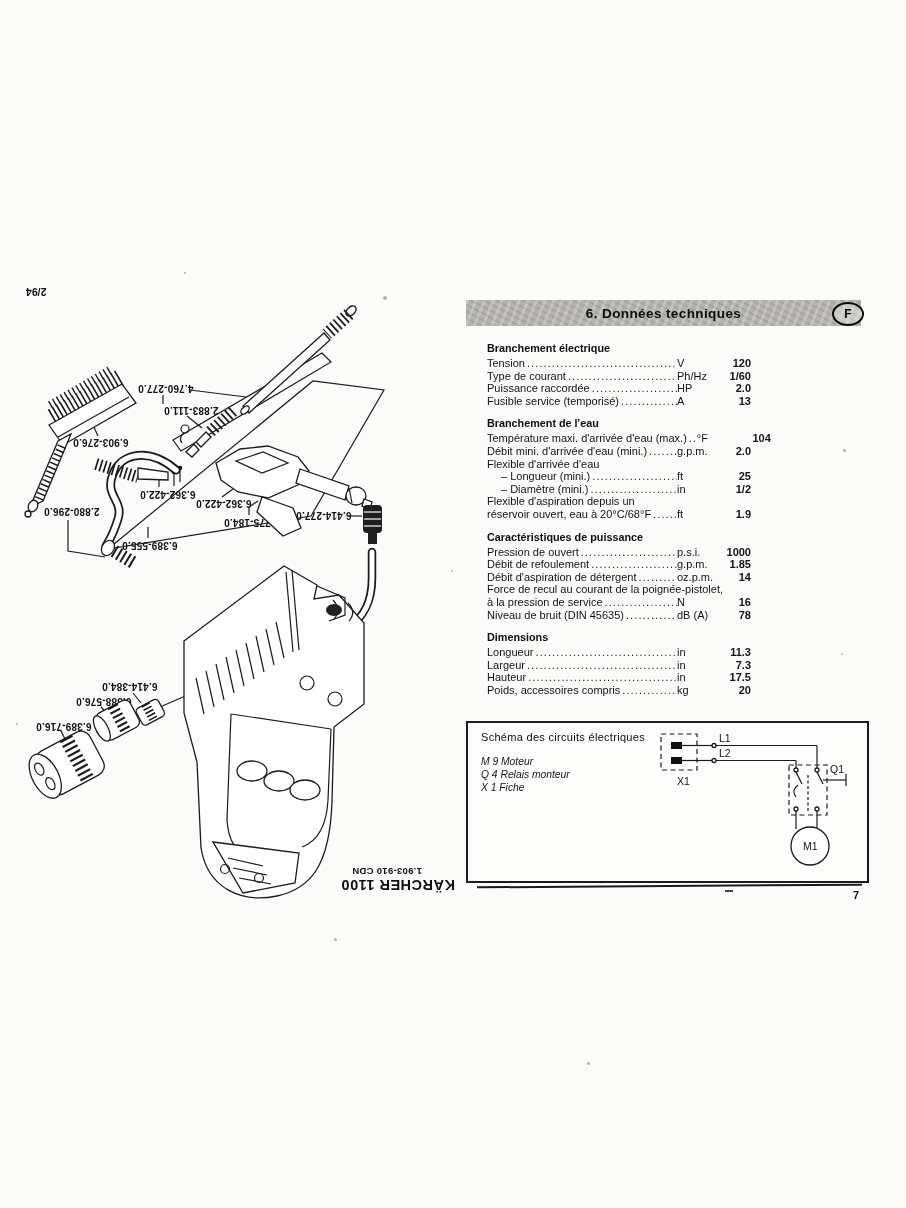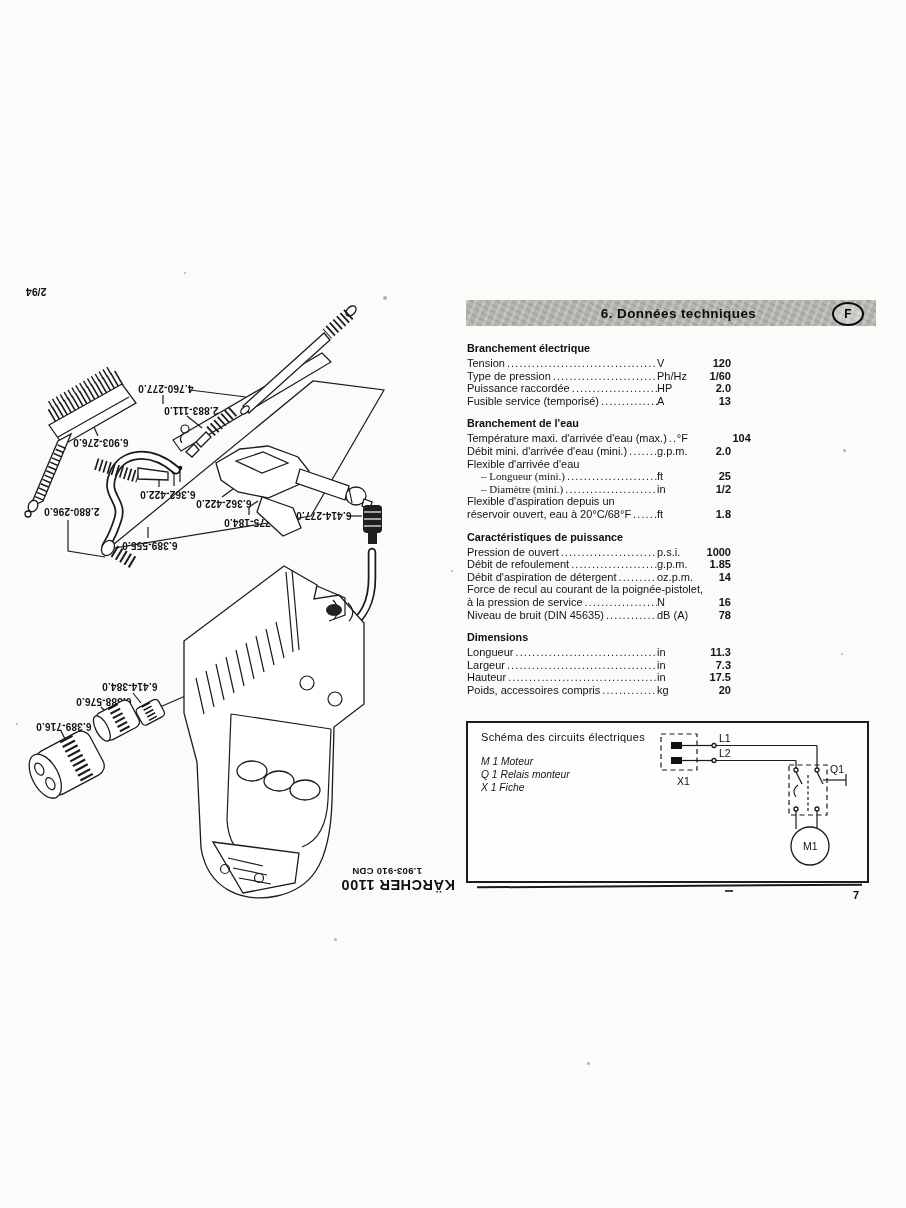--- a/index.html
+++ b/index.html
@@ -11,38 +11,38 @@
   
   .speck{position:absolute;background:#8a8a86;border-radius:50%;opacity:.65;}
   .dashmark{position:absolute;background:#444;}
   
   .header-bar{
     position:absolute;left:466px;top:300px;width:395px;height:26px;
     background:
       repeating-linear-gradient(112deg, rgba(255,255,255,.22) 0 3px, rgba(255,255,255,0) 3px 8px),
       repeating-linear-gradient(28deg, rgba(60,60,58,.12) 0 2px, rgba(0,0,0,0) 2px 6px),
       #b5b3ae;
-    display:flex;align-items:center;justify-content:center;padding-left:15px;
+    display:flex;align-items:center;justify-content:center;
   }
   .header-title{
     font-size:13.5px;font-weight:700;letter-spacing:.4px;color:#0c0c0c;
   }
   .lang-badge{
     position:absolute;left:832px;top:302px;width:28px;height:20px;
     border:2.5px solid #0a0a0a;border-radius:50%;
     display:flex;align-items:center;justify-content:center;
     font-size:12px;font-weight:700;color:#0a0a0a;background:rgba(250,250,248,.35);
   }
   
-  .spec-table{position:absolute;left:467px;top:342px;width:264px;}
+  .spec-table{position:absolute;left:487px;top:342px;width:264px;}
   .sec-title{font-size:10.8px;font-weight:700;color:#0d0d0d;line-height:13px;margin:10px 0 2px;}
   .sec:first-child .sec-title{margin-top:0;}
   .trow{display:flex;align-items:baseline;line-height:12.6px;font-size:11px;color:#131313;}
   .trow .lbl{white-space:nowrap;}
-  .trow.indent .lbl{padding-left:14px;font-family:Liberation Serif, serif;}
+  .trow.indent .lbl{padding-left:14px;}
   .lead{flex:1 1 auto;overflow:hidden;white-space:nowrap;padding:0 2px;min-width:6px;}
   .lead::after{content:"...................................................................................................";letter-spacing:1.1px;color:#242424;}
   .trow.plain .lead{visibility:hidden;}
   .unit{width:40px;flex:0 0 auto;white-space:nowrap;}
   .val{width:34px;flex:0 0 auto;text-align:right;font-weight:700;}
   
   .rot180{position:absolute;transform:rotate(180deg);white-space:nowrap;color:#101010;}
   .pnum{font-size:10px;font-weight:700;letter-spacing:.2px;}
   .issue{font-size:10.5px;font-weight:700;}
   .model-code{font-size:9.5px;font-weight:700;letter-spacing:.3px;}
@@ -229,21 +229,21 @@
 <div class="spec-table">
   <div class="sec">
     <div class="sec-title">Branchement électrique</div>
     <div class="trow">
         <span class="lbl">Tension</span>
         <span class="lead"></span>
         <span class="unit">V</span>
         <span class="val">120</span>
       </div>
     <div class="trow">
-        <span class="lbl">Type de pression</span>
+        <span class="lbl">Type de courant</span>
         <span class="lead"></span>
         <span class="unit">Ph/Hz</span>
         <span class="val">1/60</span>
       </div>
     <div class="trow">
         <span class="lbl">Puissance raccordée</span>
         <span class="lead"></span>
         <span class="unit">HP</span>
         <span class="val">2.0</span>
       </div>
@@ -289,21 +289,21 @@
     <div class="trow plain">
         <span class="lbl">Flexible d'aspiration depuis un</span>
         <span class="lead"></span>
         <span class="unit"></span>
         <span class="val"></span>
       </div>
     <div class="trow">
         <span class="lbl">réservoir ouvert, eau à 20°C/68°F</span>
         <span class="lead"></span>
         <span class="unit">ft</span>
-        <span class="val">1.8</span>
+        <span class="val">1.9</span>
       </div>
   </div>
   <div class="sec">
     <div class="sec-title">Caractéristiques de puissance</div>
     <div class="trow">
         <span class="lbl">Pression de ouvert</span>
         <span class="lead"></span>
         <span class="unit">p.s.i.</span>
         <span class="val">1000</span>
       </div>
@@ -363,22 +363,22 @@
         <span class="lead"></span>
         <span class="unit">kg</span>
         <span class="val">20</span>
       </div>
   </div>
 </div>
 
 <div class="schematic-box">
   <div class="schem-title">Schéma des circuits électriques</div>
   <div class="schem-legend">
-    <div>M 1 Moteur</div>
-    <div>Q 1 Relais monteur</div>
+    <div>M 9 Moteur</div>
+    <div>Q 4 Relais monteur</div>
     <div>X 1 Fiche</div>
   </div>
   <svg style="position:absolute;left:0;top:0;" width="395" height="154" viewBox="0 0 395 154">
     <g>
       <rect class="ln" x="193" y="11" width="36" height="36" stroke-dasharray="5 3.5" stroke-width="1.4"></rect>
       <rect x="203" y="19" width="11" height="7" fill="#111"></rect>
       <rect x="203" y="34" width="11" height="7" fill="#111"></rect>
       <text x="209" y="62">X1</text>
     </g>
     <g>

